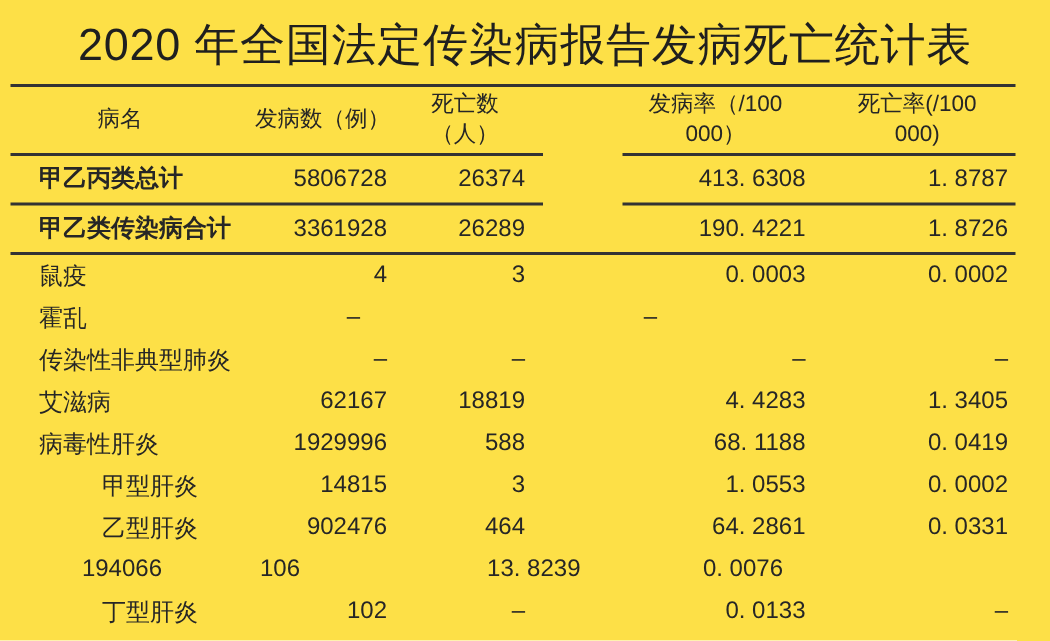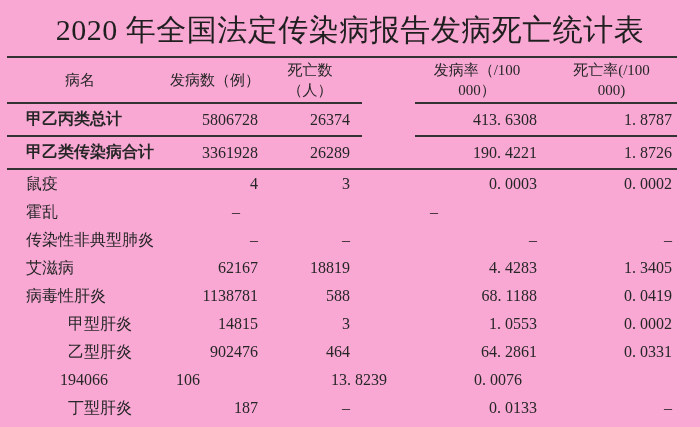--- a/index.html
+++ b/index.html
@@ -1,22 +1,22 @@
 <!DOCTYPE html>
 <html><head>
 <meta charset="utf-8">
 <style>
   html, body { margin: 0; padding: 0; background: #ffffff; }
   .page {
     position: relative;
     width: 700px;
     height: 427px;
-    background: #f9a8d4;
+    background: #fde047;
     color: #262626;
-    font-family: Liberation Serif, serif;
+    font-family: Liberation Sans, sans-serif;
     overflow: hidden;
     box-sizing: border-box;
     padding-top: 4px;
   }
   .title-wrap {
     height: 52px;
     display: flex;
     align-items: center;
     justify-content: center;
   }
@@ -171,21 +171,21 @@
     <div class="cell c1">艾滋病</div>
     <div class="cell c2">62167</div>
     <div class="cell c3">18819</div>
     <div class="cgap"></div>
     <div class="cell c4">4. 4283</div>
     <div class="cell c5">1. 3405</div>
   </div>
 
   <div class="row normal">
     <div class="cell c1">病毒性肝炎</div>
-    <div class="cell c2">1138781</div>
+    <div class="cell c2">1929996</div>
     <div class="cell c3">588</div>
     <div class="cgap"></div>
     <div class="cell c4">68. 1188</div>
     <div class="cell c5">0. 0419</div>
   </div>
 
   <div class="row normal sub">
     <div class="cell c1">甲型肝炎</div>
     <div class="cell c2">14815</div>
     <div class="cell c3">3</div>
@@ -206,20 +206,20 @@
   <div class="row normal sub">
     <div class="cell c2">194066</div>
     <div class="cell c3">106</div>
     <div class="cgap"></div>
     <div class="cell c4">13. 8239</div>
     <div class="cell c5">0. 0076</div>
   </div>
 
   <div class="row normal sub">
     <div class="cell c1">丁型肝炎</div>
-    <div class="cell c2">187</div>
+    <div class="cell c2">102</div>
     <div class="cell c3">–</div>
     <div class="cgap"></div>
     <div class="cell c4">0. 0133</div>
     <div class="cell c5">–</div>
   </div>
 
 </div>
 
 </body></html>

